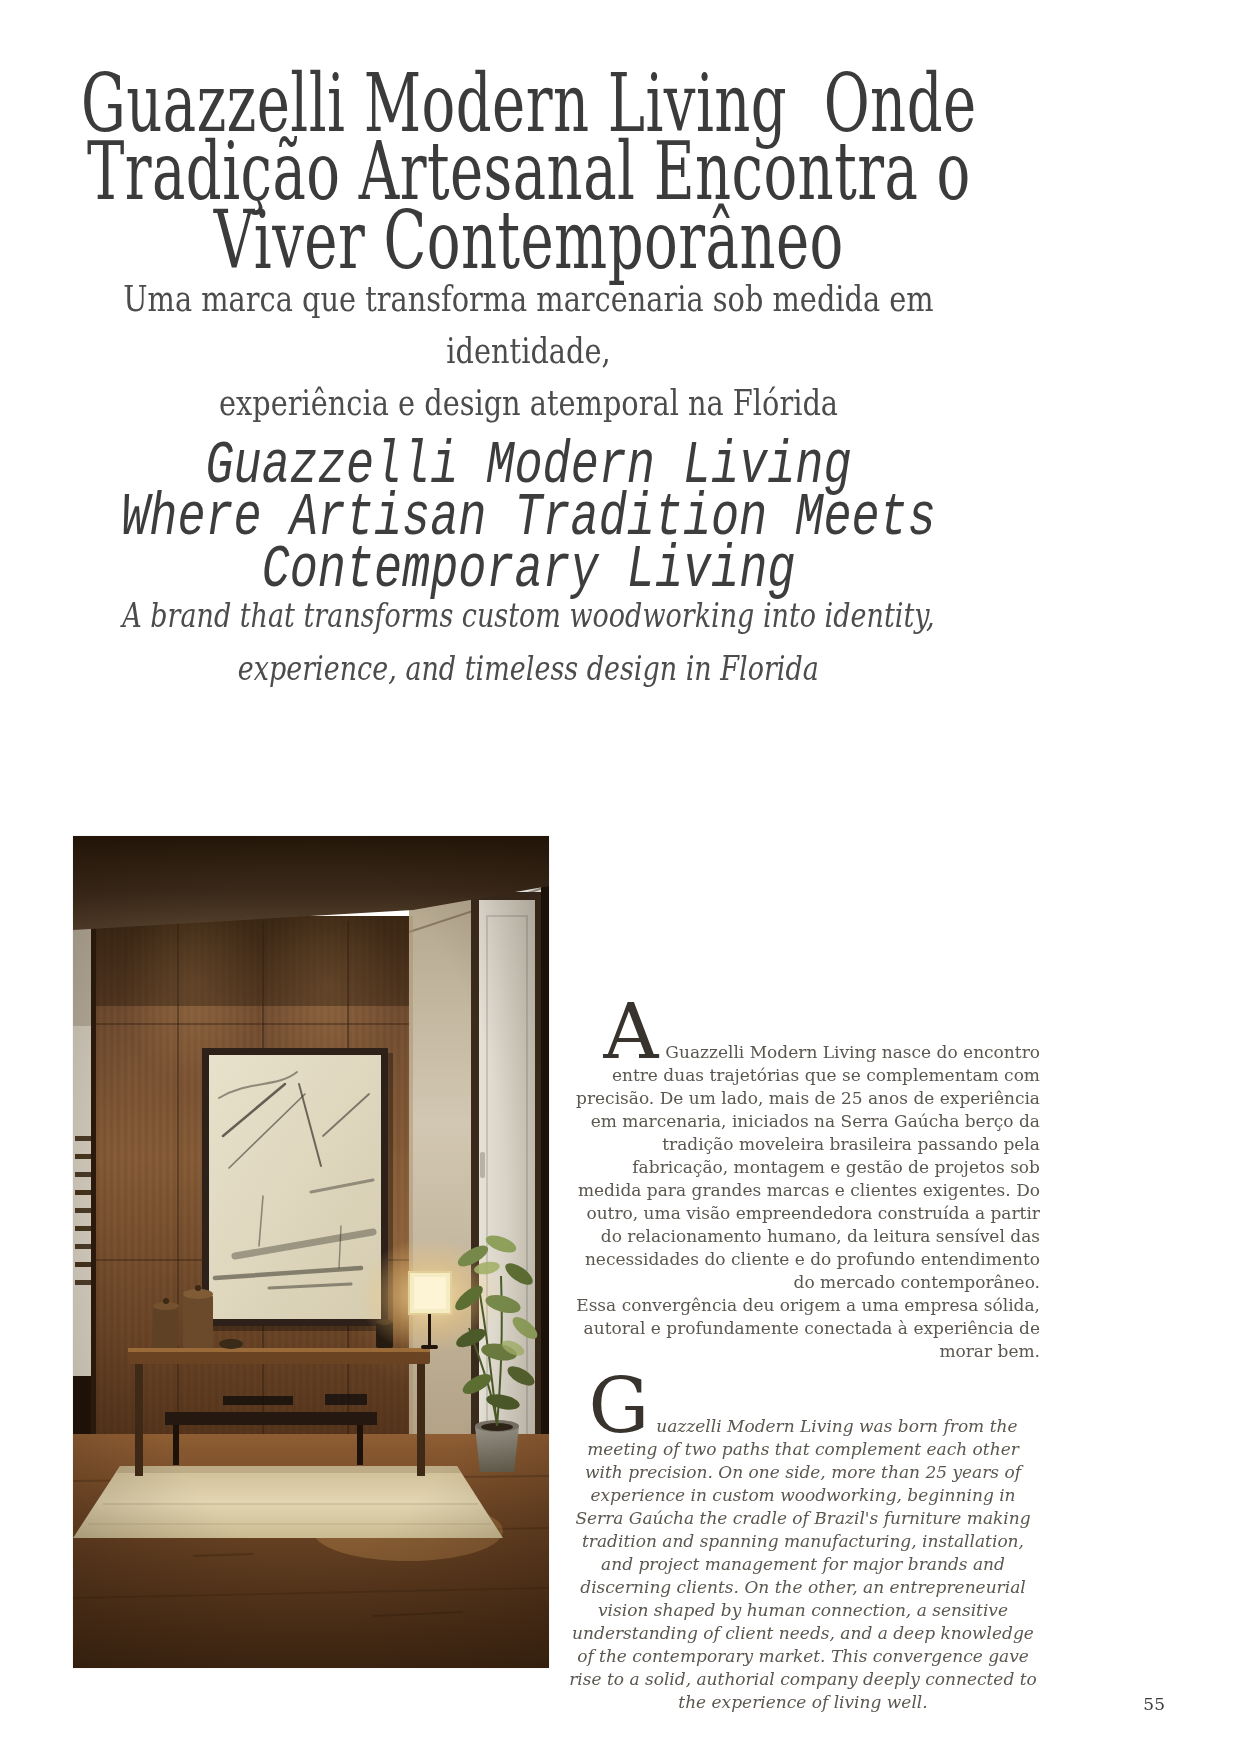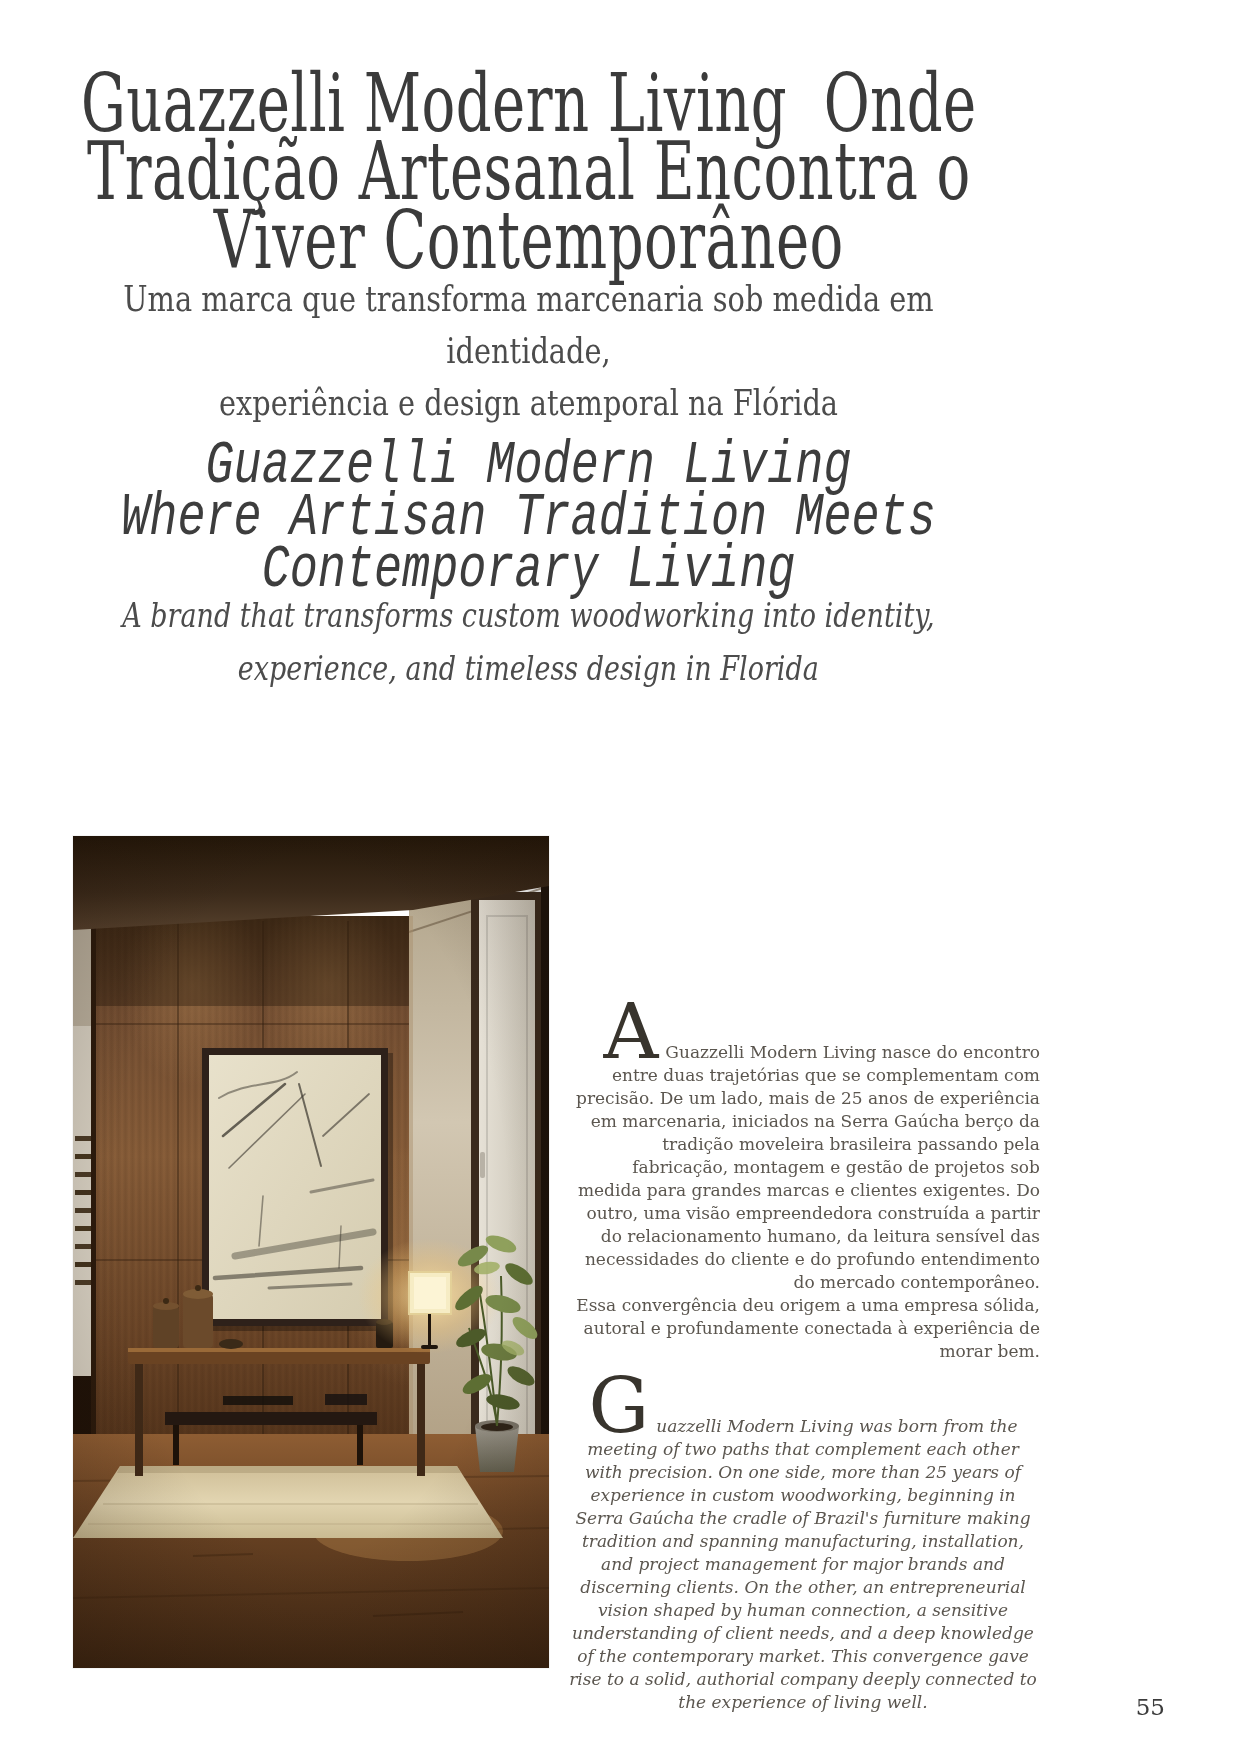--- a/index.html
+++ b/index.html
@@ -33,21 +33,21 @@
          box-shadow:0 0 0 1px rgba(0,0,0,0.04);}
   .photo svg{display:block;}
 
   
   .column{position:absolute;left:562px;top:1028px;width:482px;text-align:right;}
   .par{margin:4px;font-size:17px;line-height:23px;color:#5b564f;white-space:pre-line;}
   .par .initial{font-size:76px;line-height:0;margin-right:7px;color:#38342d;font-style:normal;vertical-align:baseline;}
   .par.en{margin-top:43px;font-style:italic;text-align:center;}
 
   
-  .pagenum{position:absolute;top:1694px;right:77px;font-size:23px;color:#3c3c3c;}
+  .pagenum{position:absolute;top:1694px;right:77px;font-size:17px;color:#3c3c3c;}
 </style>
 </head>
 <body>
 
 <div class="sheet">
 
   <header class="head">
     <h1 class="hblock t-pt">
       <span class="scale">
         <span class="hl">Guazzelli Modern Living  Onde</span>

